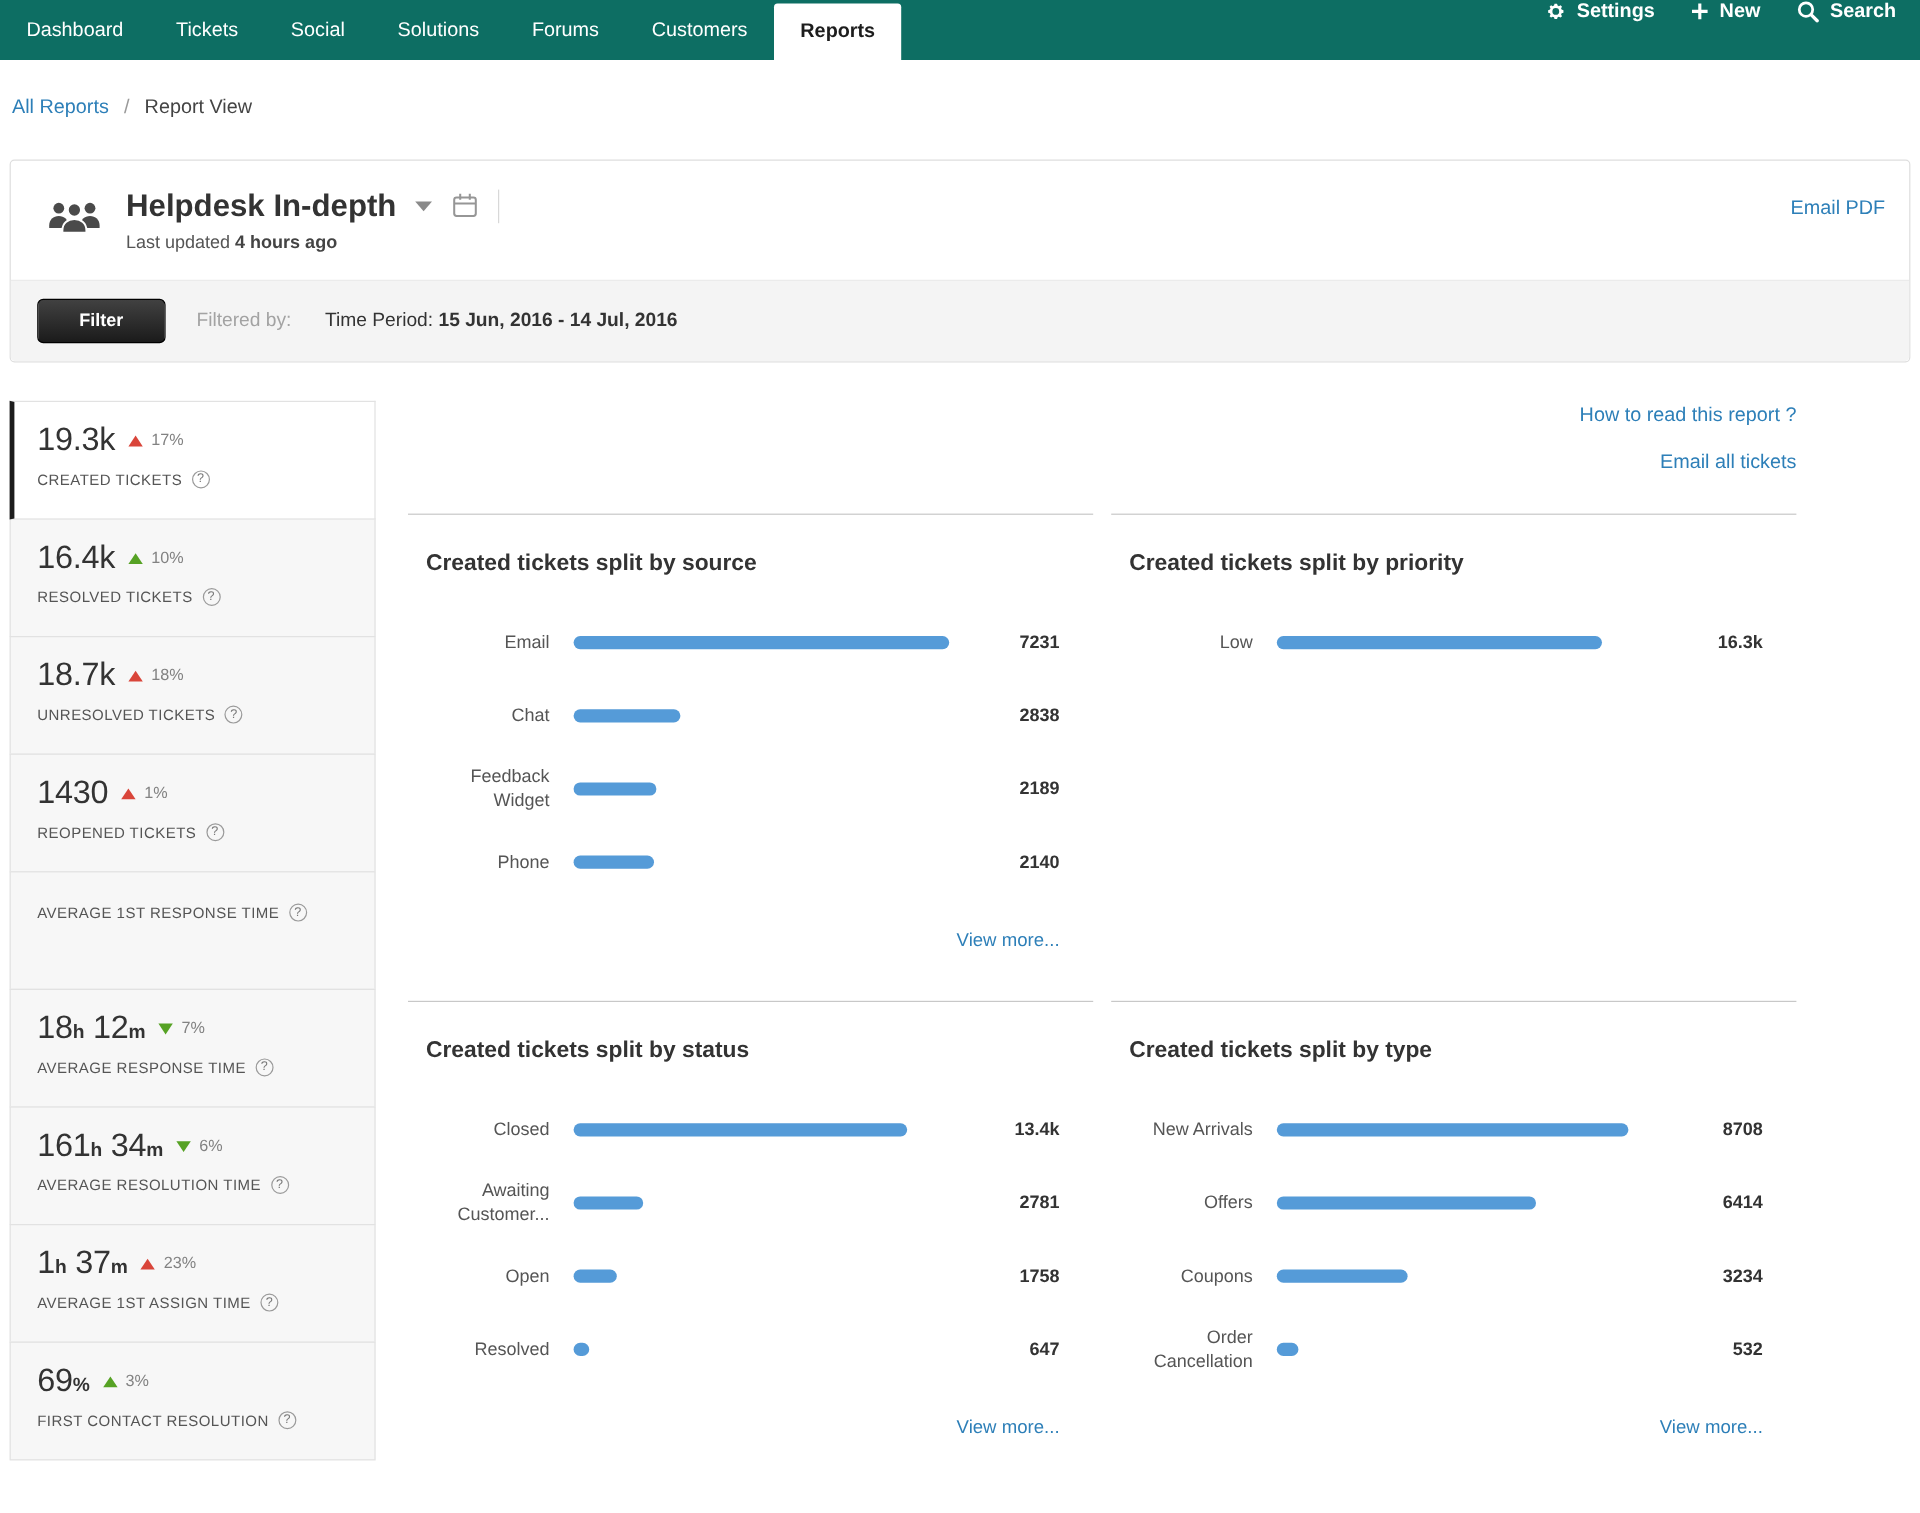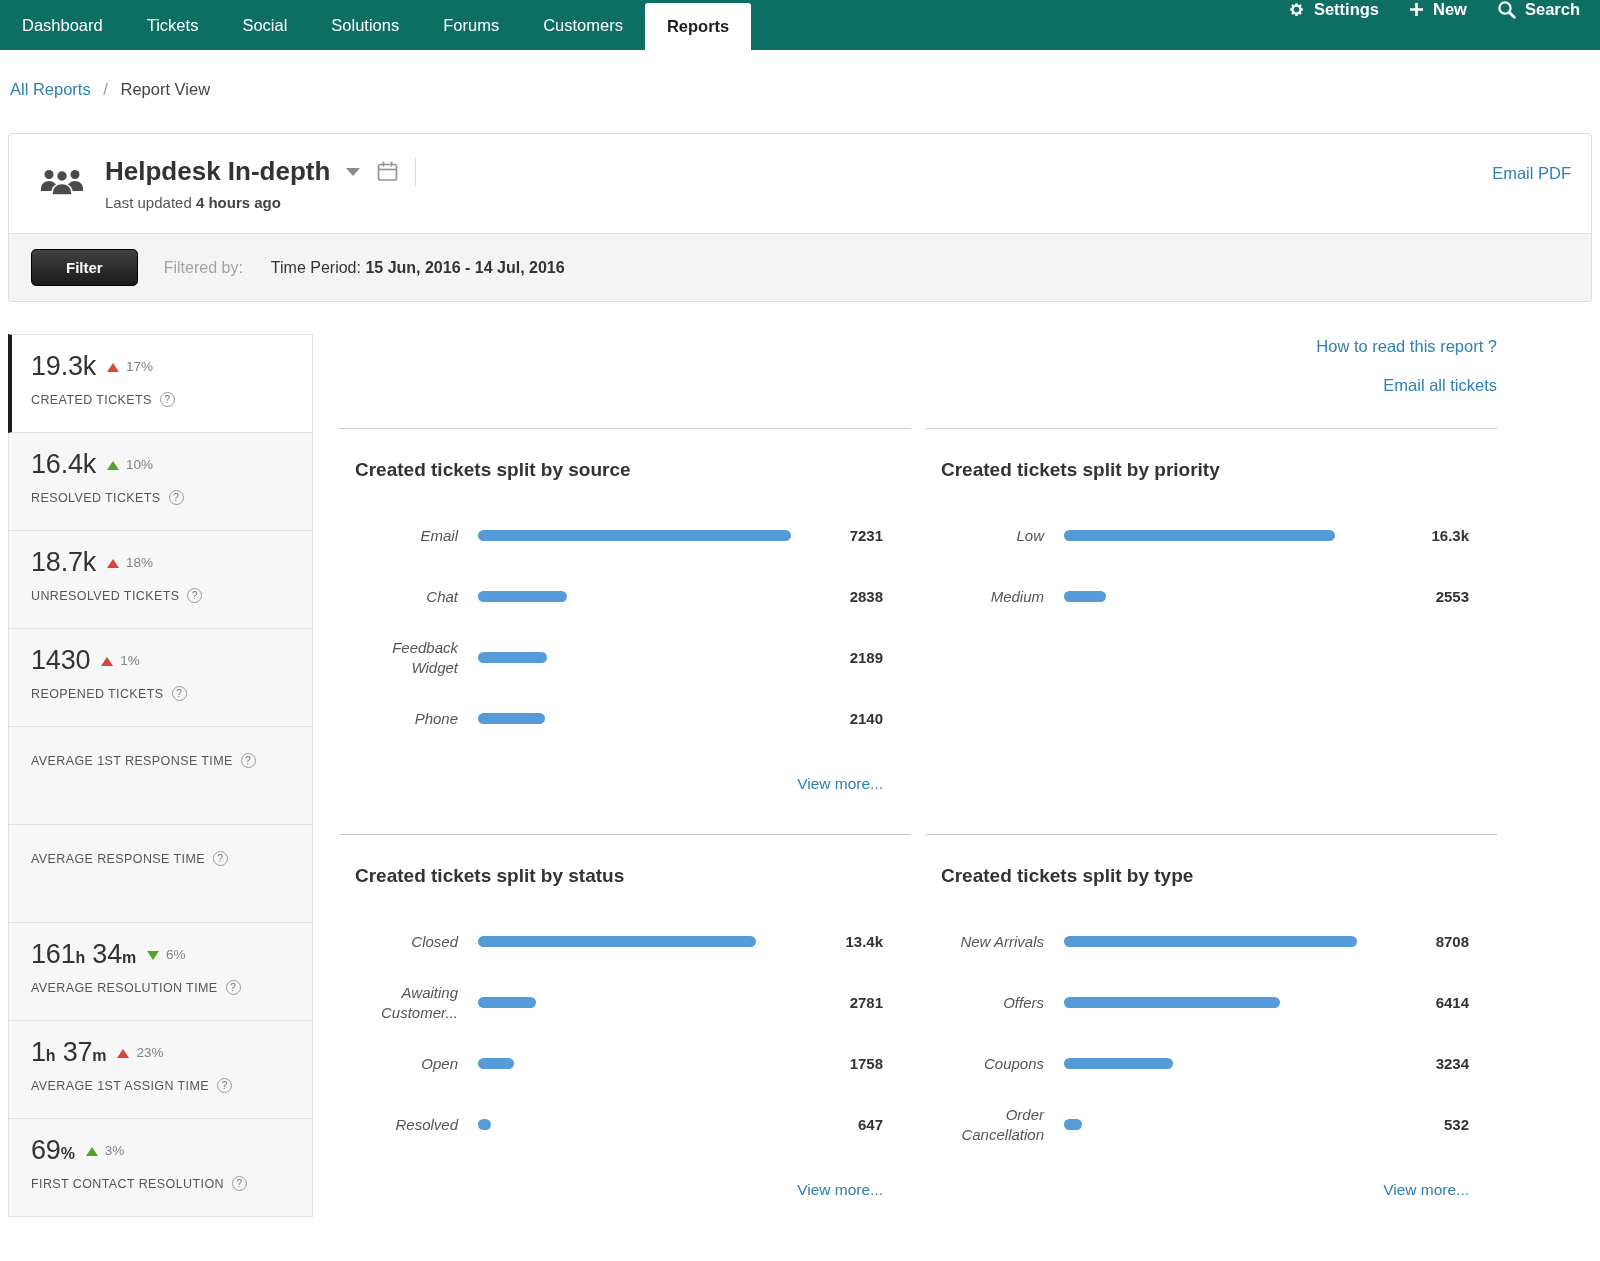--- a/index.html
+++ b/index.html
@@ -167,21 +167,21 @@
   .charts-grid { display: grid; grid-template-columns: 1fr 1fr; column-gap: 15px; }
   .chart-panel {
     border-top: 1px solid #c8c8c8;
     padding: 14px 0 0 15px;
     min-height: 406px;
     display: flex;
     flex-direction: column;
   }
   .chart-title { font-size: 19px; font-weight: 600; color: #333; margin: 16px 0 24px; }
   .crow { display: flex; align-items: center; height: 61px; padding-right: 28px; position: relative; }
-  .clabel { width: 103px; text-align: right; font-size: 15px; color: #555; line-height: 1.3; flex: none; font-style: italic; }
+  .clabel { width: 103px; text-align: right; font-size: 15px; color: #555; line-height: 1.3; flex: none; }
   .ctrack { flex: 1; height: 11px; margin: 0 20px; position: relative; }
   .cbar { position: absolute; left: 0; top: 0; height: 100%; border-radius: 6px; min-width: 2px; cursor: pointer; }
   .cvalue { width: 66px; text-align: right; font-size: 15px; font-weight: 700; color: #333; flex: none; }
   .view-more { margin: 26px 28px 0 0; text-align: right; font-size: 15.5px; display: block; }
   .chart-tooltip {
     position: absolute;
     right: 88px;
     top: 50%;
     transform: translateY(-50%);
     background: #2a2a2a;
@@ -328,20 +328,25 @@
           <span class="qmark">?</span>
         </div>
       </div>
       <div class="metric-card">
         <div class="metric-label">
           <span>AVERAGE 1ST RESPONSE TIME</span>
           <span class="qmark">?</span>
         </div>
       </div>
       <div class="metric-card">
+        <div class="metric-top">
+          <span class="metric-value">18<span class="unit">h</span> 12<span class="unit">m</span></span>
+          <span class="arrow down good"></span>
+          <span class="metric-delta">7%</span>
+        </div>
         <div class="metric-label">
           <span>AVERAGE RESPONSE TIME</span>
           <span class="qmark">?</span>
         </div>
       </div>
       <div class="metric-card">
         <div class="metric-top">
           <span class="metric-value">161<span class="unit">h</span> 34<span class="unit">m</span></span>
           <span class="arrow down good"></span>
           <span class="metric-delta">6%</span>
@@ -418,27 +423,20 @@
       <div class="chart-panel">
         <h2 class="chart-title">Created tickets split by priority</h2>
         <div class="chart-rows">
             <div class="crow">
               <div class="clabel">Low</div>
               <div class="ctrack">
                 <div class="cbar" style="width: 85%; background: rgb(85, 155, 216);"></div>
               </div>
               <div class="cvalue">16.3k</div>
             </div>
-            <div class="crow">
-              <div class="clabel">Medium</div>
-              <div class="ctrack">
-                <div class="cbar" style="width: 13.3132%; background: rgb(85, 155, 216);"></div>
-              </div>
-              <div class="cvalue">2553</div>
-            </div>
           </div>
 
       </div>
       <div class="chart-panel">
         <h2 class="chart-title">Created tickets split by status</h2>
         <div class="chart-rows">
             <div class="crow">
               <div class="clabel">Closed</div>
               <div class="ctrack">
                 <div class="cbar" style="width: 87%; background: rgb(85, 155, 216);"></div>

